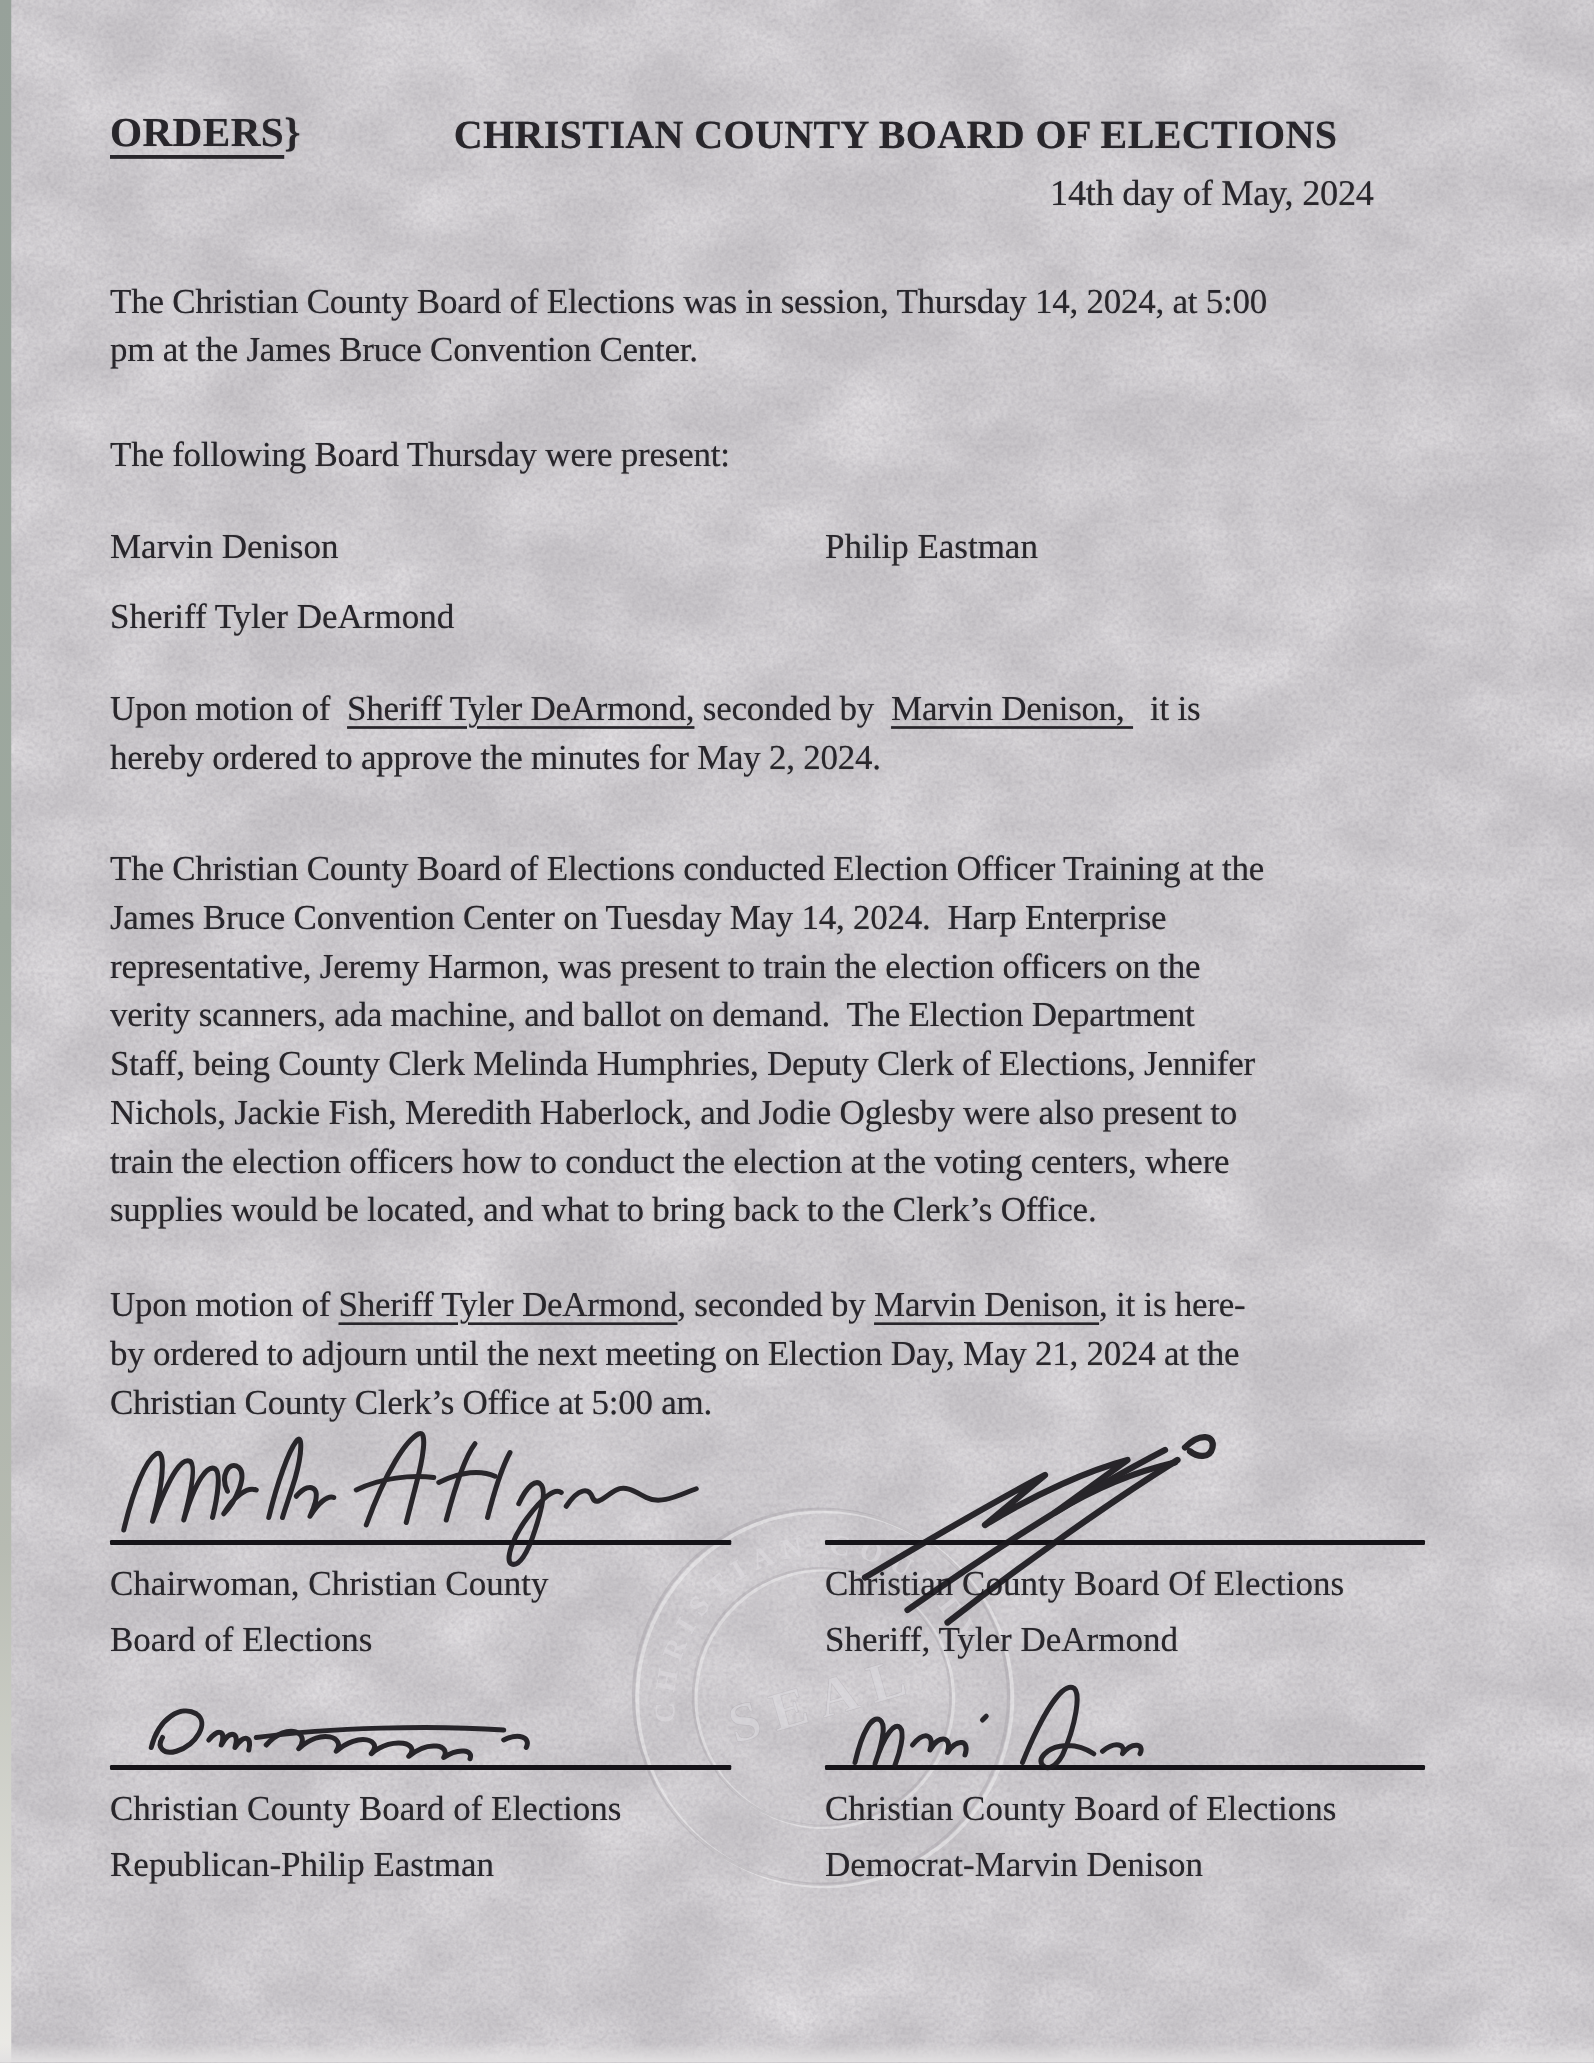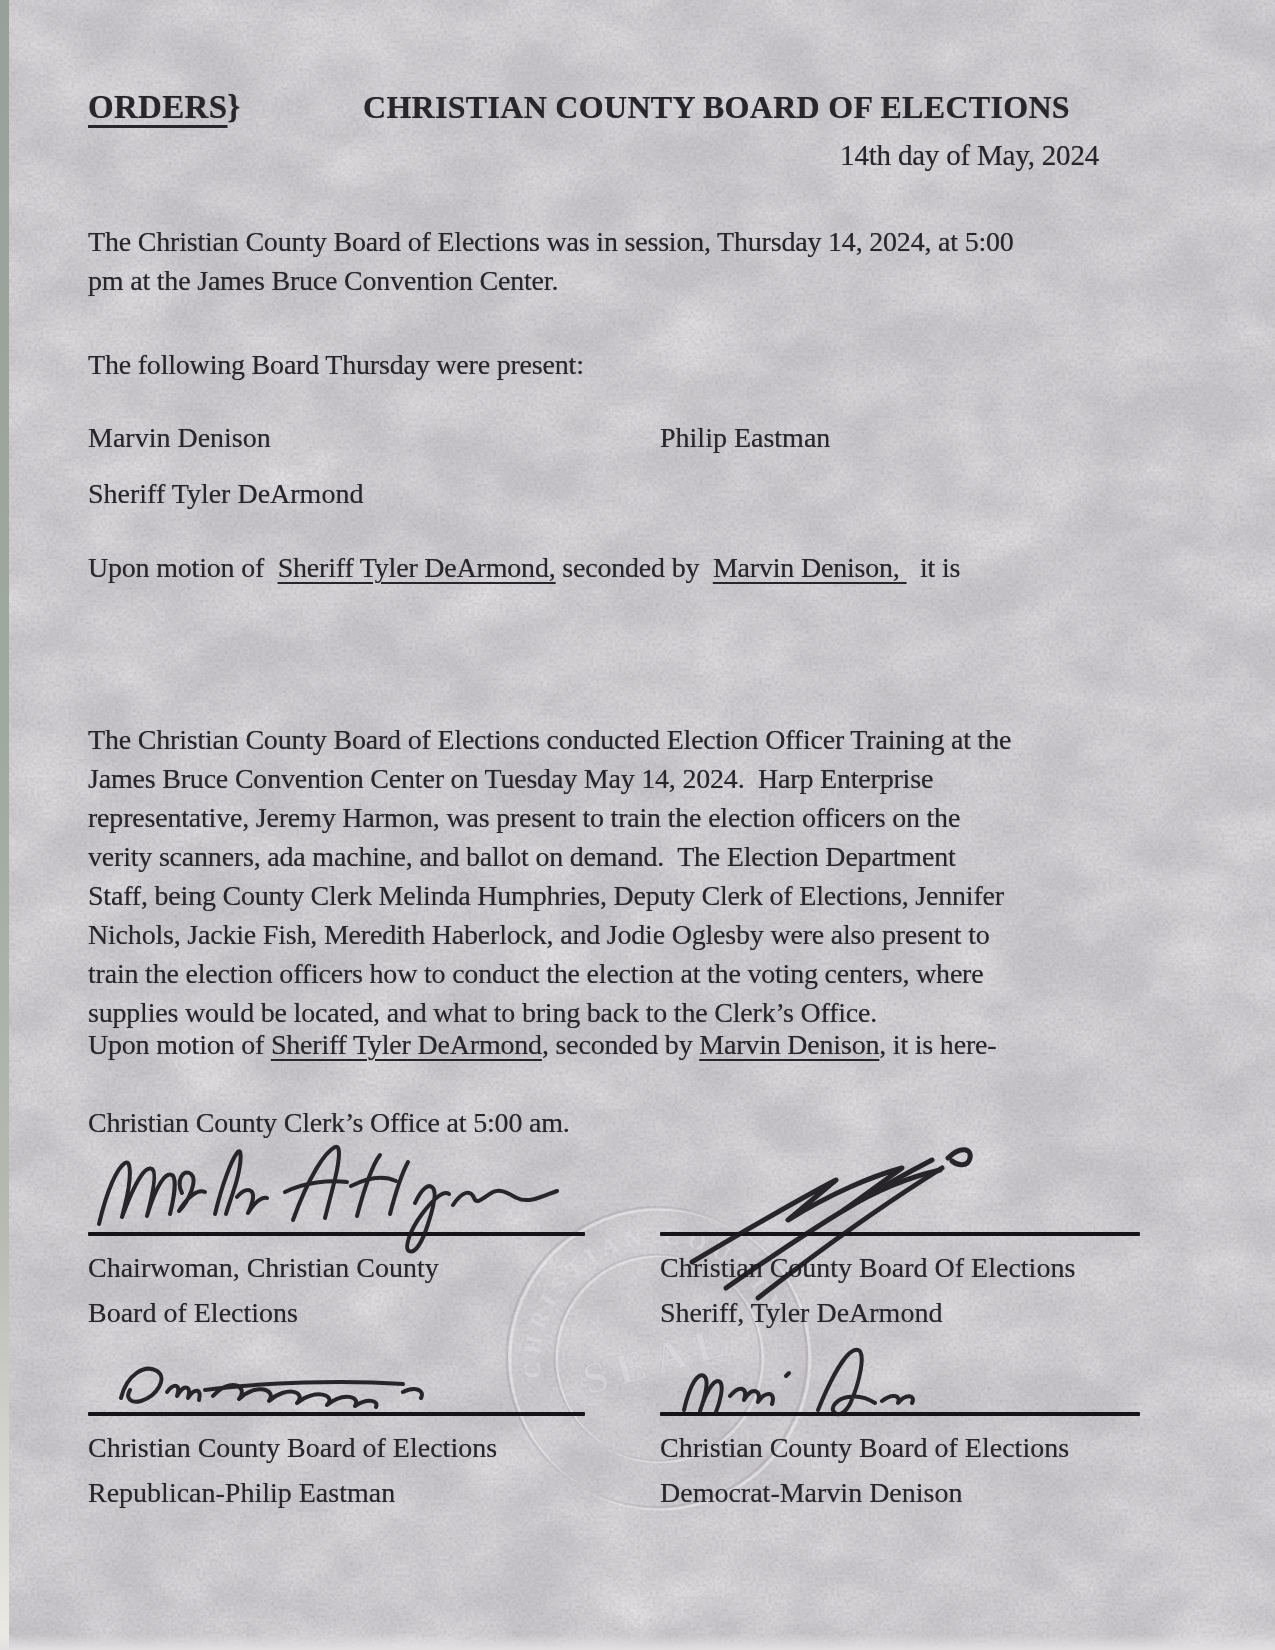--- a/index.html
+++ b/index.html
@@ -70,30 +70,30 @@
 <div class="txt" style="left:88px;top:222px;width:1100px;">The Christian County Board of Elections was in session, Thursday 14, 2024, at 5:00
 pm at the James Bruce Convention Center.</div>
 <div class="txt" style="left:88px;top:345px;width:1100px;">The following Board Thursday were present:</div>
 
 <div class="members">
   <div>Marvin Denison</div>
   <div>Philip Eastman</div>
   <div>Sheriff Tyler DeArmond</div>
 </div>
 
-<div class="txt" style="left:88px;top:548px;width:1100px;"><span>Upon motion of  </span><span class="u">Sheriff Tyler DeArmond,</span><span> seconded by  </span><span class="u">Marvin Denison, </span><span>  it is</span><br></div>
-<div class="txt" style="left:88px;top:676px;width:1110px;margin-top:44px;">The Christian County Board of Elections conducted Election Officer Training at the
+<div class="txt" style="left:88px;top:548px;width:1100px;"><span>Upon motion of  </span><span class="u">Sheriff Tyler DeArmond,</span><span> seconded by  </span><span class="u">Marvin Denison, </span><span>  it is</span><br><span>hereby ordered to approve the minutes for May 2, 2024.</span></div>
+<div class="txt" style="left:88px;top:676px;width:1110px;">The Christian County Board of Elections conducted Election Officer Training at the
 James Bruce Convention Center on Tuesday May 14, 2024.  Harp Enterprise
 representative, Jeremy Harmon, was present to train the election officers on the
 verity scanners, ada machine, and ballot on demand.  The Election Department
 Staff, being County Clerk Melinda Humphries, Deputy Clerk of Elections, Jennifer
 Nichols, Jackie Fish, Meredith Haberlock, and Jodie Oglesby were also present to
 train the election officers how to conduct the election at the voting centers, where
 supplies would be located, and what to bring back to the Clerk’s Office.</div>
-<div class="txt" style="left:88px;top:1025px;width:1100px;"><span>Upon motion of </span><span class="u">Sheriff Tyler DeArmond</span><span>, seconded by </span><span class="u">Marvin Denison</span><span>, it is here-</span><br><br><span>Christian County Clerk’s Office at 5:00 am.</span></div>
+<div class="txt" style="left:88px;top:1025px;width:1100px;"><span>Upon motion of </span><span class="u">Sheriff Tyler DeArmond</span><span>, seconded by </span><span class="u">Marvin Denison</span><span>, it is here-</span><br><span>by ordered to adjourn until the next meeting on Election Day, May 21, 2024 at the</span><br><span>Christian County Clerk’s Office at 5:00 am.</span></div>
 
 <svg class="seal" width="380" height="380" aria-hidden="true">
   <g transform="rotate(-16 190 190)" opacity="0.8">
     <circle cx="191.5" cy="191.5" r="150" fill="none" stroke="rgba(255,255,255,0.55)" stroke-width="3"></circle>
     <circle cx="189" cy="189" r="150" fill="none" stroke="rgba(150,146,152,0.45)" stroke-width="2.5"></circle>
     <circle cx="191.5" cy="191.5" r="103" fill="none" stroke="rgba(255,255,255,0.5)" stroke-width="2.5"></circle>
     <circle cx="189.5" cy="189.5" r="103" fill="none" stroke="rgba(150,146,152,0.4)" stroke-width="2"></circle>
     <path id="sealArc" d="M 75,230 A 120,120 0 1 1 305,230" fill="none"></path>
     <text font-family="Liberation Serif, serif" font-size="23" font-weight="bold" letter-spacing="7" fill="rgba(222,219,224,0.9)" style="text-shadow:none;">
       <textPath href="#sealArc" startOffset="12%">CHRISTIAN COUNTY</textPath>

